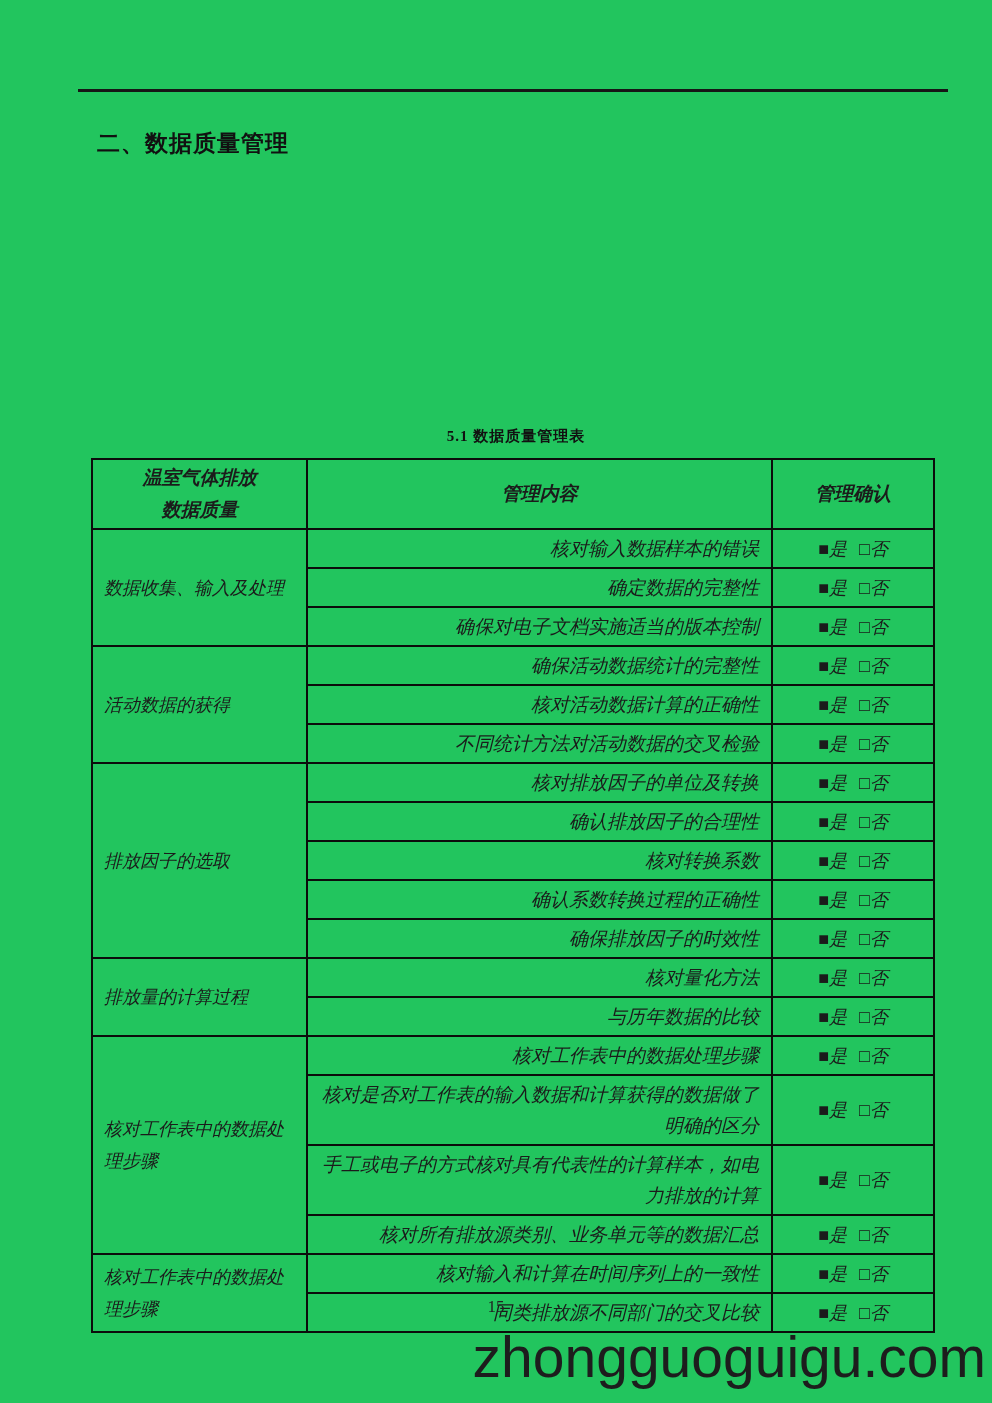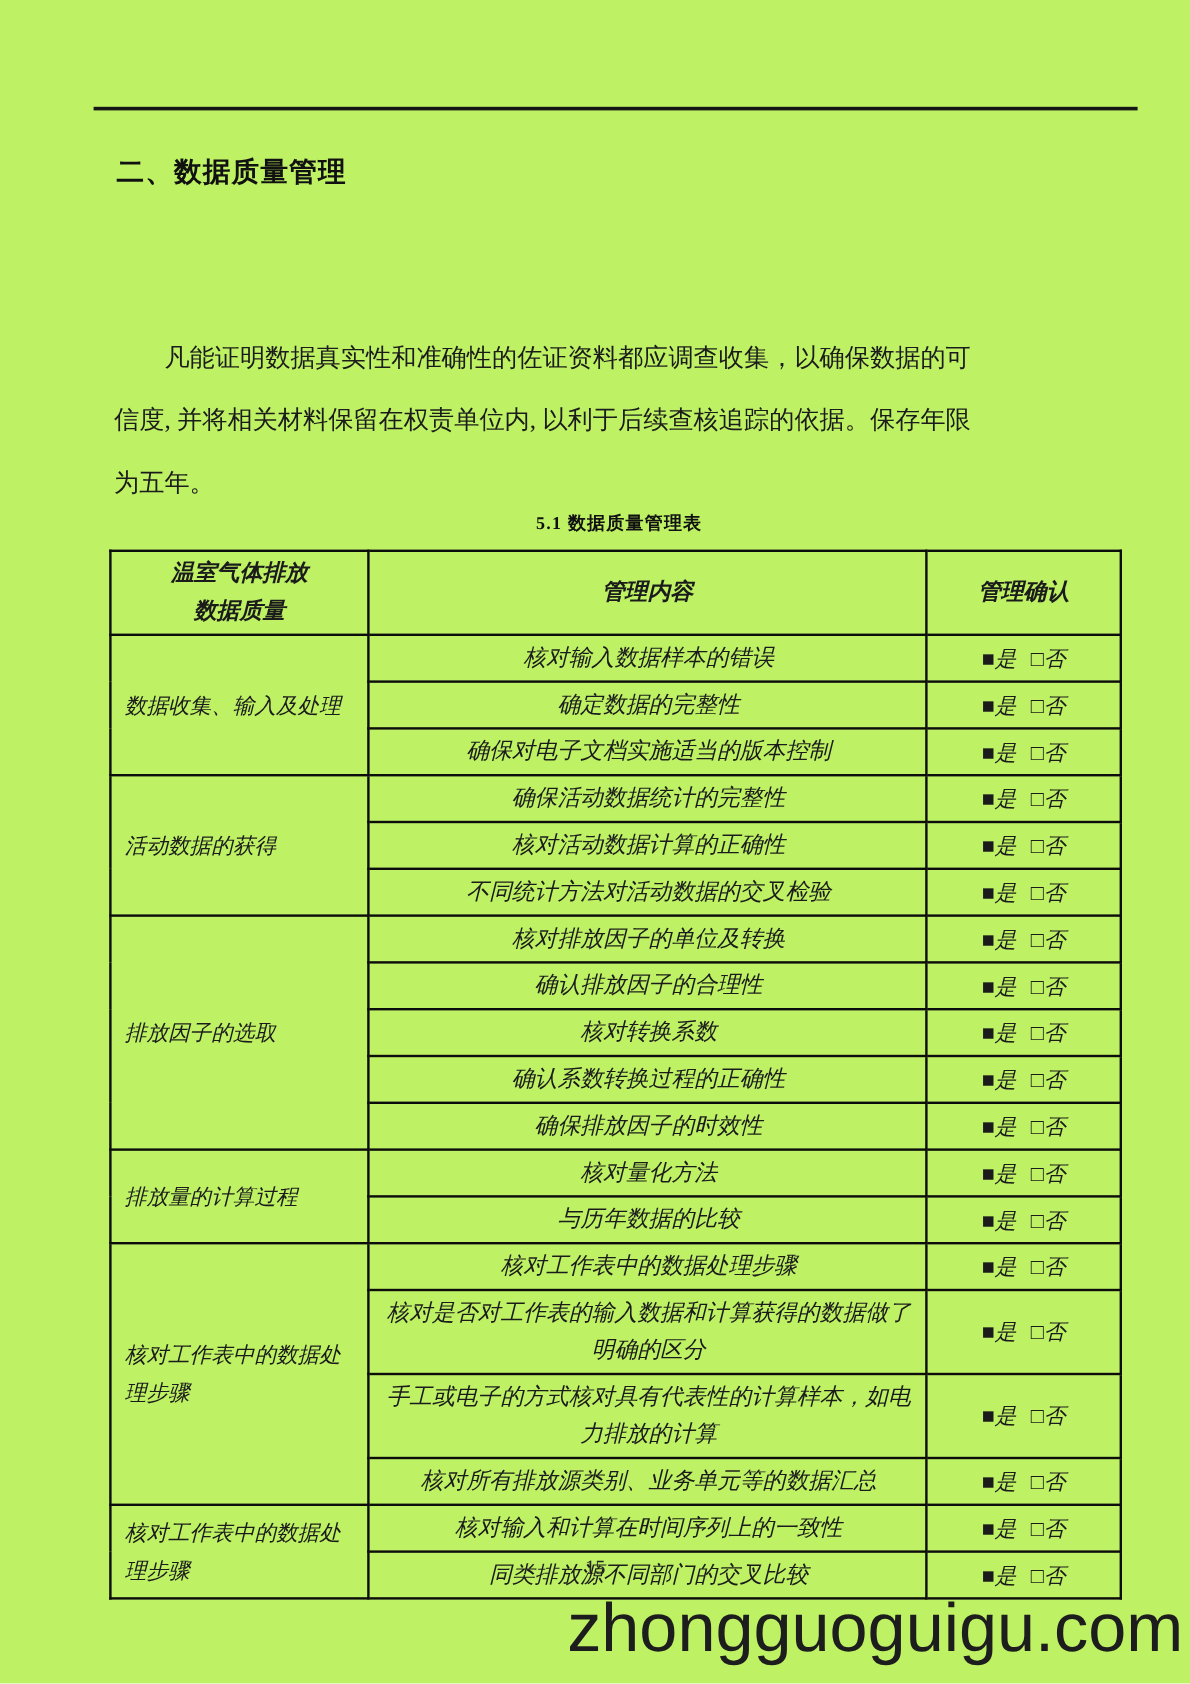--- a/index.html
+++ b/index.html
@@ -3,21 +3,21 @@
 <meta charset="utf-8">
 <style>
   * { margin: 0; padding: 0; box-sizing: border-box; }
   html, body { background: #ffffff; }
   body { font-family: "Liberation Serif", serif; color: #1a1a1a; }
 
   .page {
     position: relative;
     width: 992px;
     height: 1403px;
-    background: #bef264;
+    background: #22c55e;
     overflow: hidden;
   }
 
   .top-rule {
     position: absolute;
     left: 78px;
     top: 89px;
     width: 870px;
     height: 3px;
     background: #161616;
@@ -102,21 +102,21 @@
 
   .quality-table td.cat-cell {
     text-align: left;
     padding: 3px 8px 3px 11px;
     line-height: 32px;
     font-size: 18px;
   }
 
   .quality-table td.content-cell {
     height: 35px;
-    text-align: center;
+    text-align: right;
     padding: 3px 12px 3px 14px;
     line-height: 31px;
     font-size: 19px;
   }
 
   .quality-table td.confirm-cell {
     text-align: center;
     padding: 2px 4px;
     font-size: 18px;
     white-space: nowrap;
@@ -147,25 +147,20 @@
 </head>
 <body>
 
 <div class="page">
 
   <div class="top-rule"></div>
 
   <div class="heading-1">二、数据质量管理</div>
 
 
-  <div class="body-paragraph">
-    <div class="para-line indent">凡能证明数据真实性和准确性的佐证资料都应调查收集，以确保数据的可</div>
-    <div class="para-line">信度, 并将相关材料保留在权责单位内, 以利于后续查核追踪的依据。保存年限</div>
-    <div class="para-line">为五年。</div>
-  </div>
 
   <div class="table-title">5.1 数据质量管理表</div>
 
   <table class="quality-table">
     <colgroup>
       <col class="c1">
         <col class="c2">
         <col class="c3">
     </colgroup>
     <thead>

